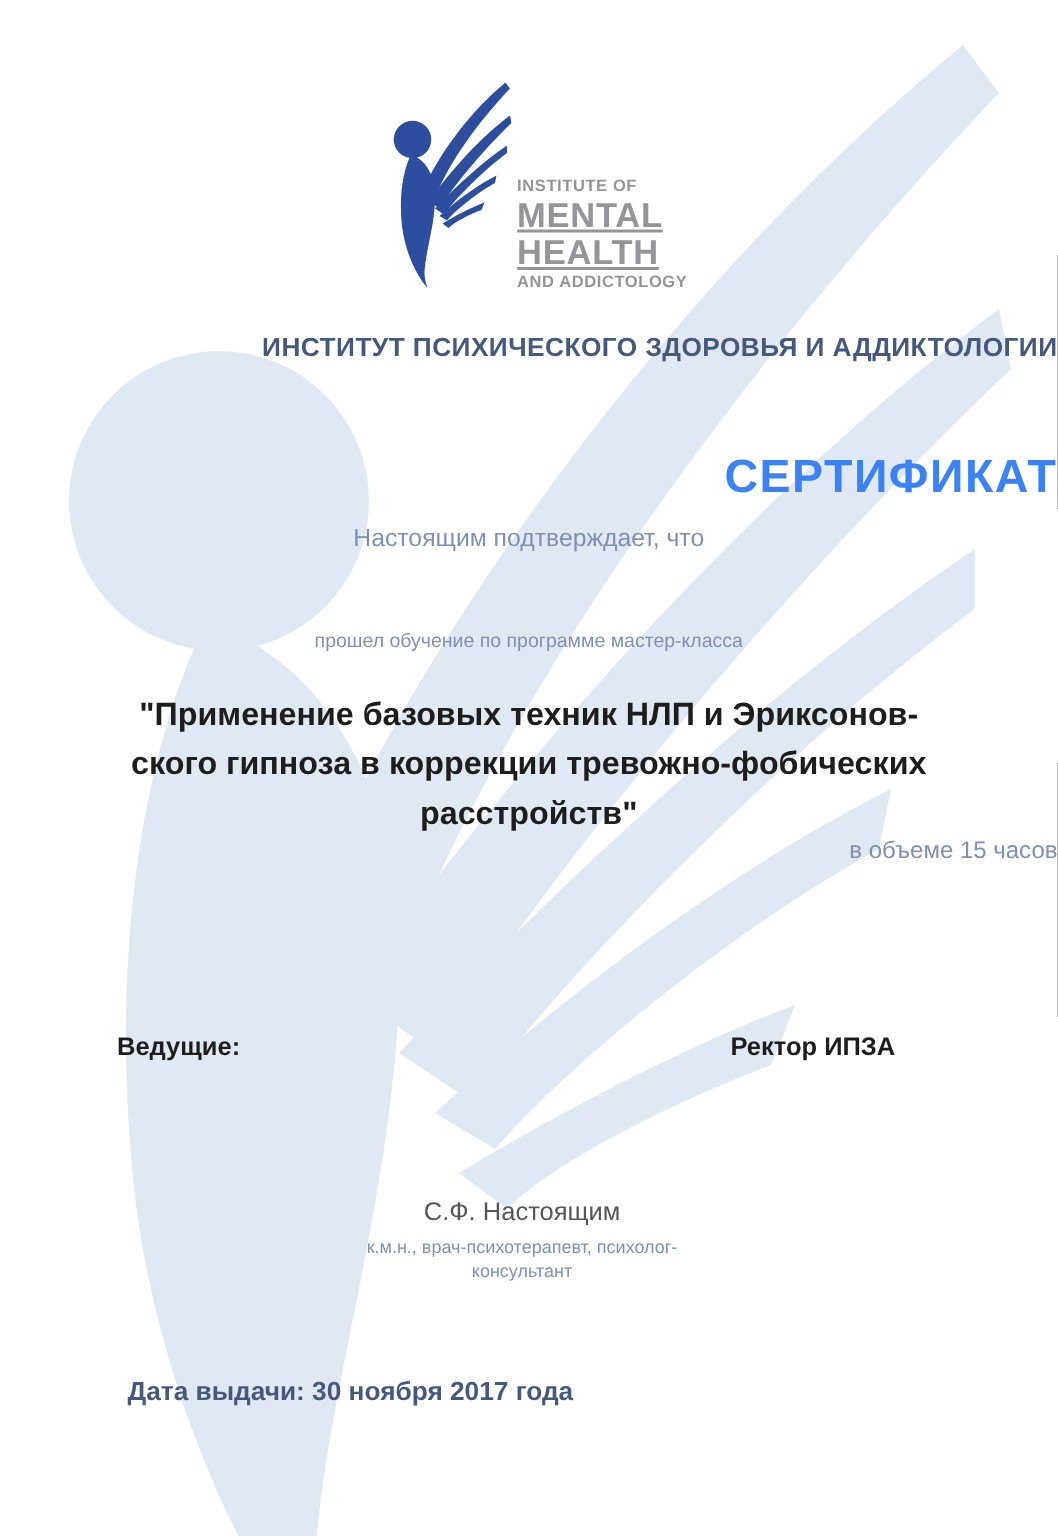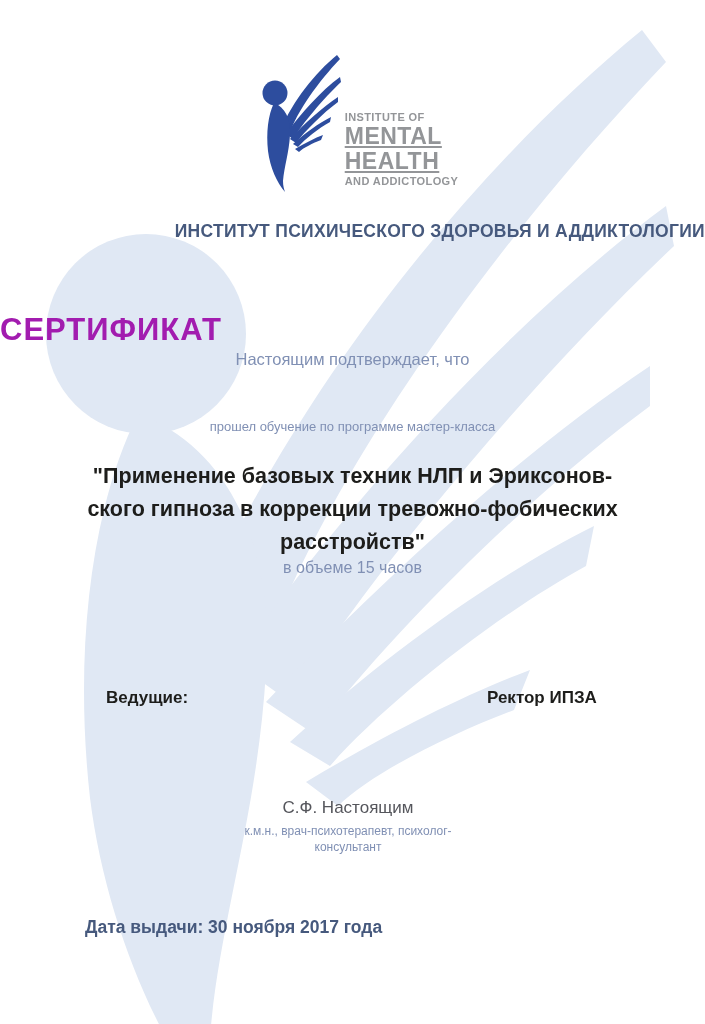--- a/index.html
+++ b/index.html
@@ -23,58 +23,58 @@
     color: #e0e8f4;
     pointer-events: none;
   }
   
   .logo {
     position: absolute;
     top: 55px;
     left: 6px; right: 0;
     display: flex;
     justify-content: center;
-    align-items: flex-start;
+    align-items: flex-end;
     gap: 10px;
   }
   .logo-figure { width: 88px; height: 140px; color: #2d4d9e; flex: 0 0 auto; }
   .logo-text { margin-top: 55px; margin-left: -6px; color: #939598; text-align: left; }
   .logo-text .lt-small { font-size: 11px; font-weight: bold; letter-spacing: 0.4px; line-height: 14px; }
   .logo-text .lt-big   { font-size: 23px; font-weight: bold; letter-spacing: 0.5px; line-height: 25px; text-decoration: underline; }
   
   .institute-name {
     position: absolute; top: 221px; left: 0; right: 0;
     text-align: right; font-size: 17.5px; font-weight: bold;
     color: #46597d; letter-spacing: 0.3px;
   }
   .cert-title {
-    position: absolute; top: 312px; left: 0; right: 0;
-    text-align: left; font-size: 31px; font-weight: bold;
-    color: #a21caf; letter-spacing: 1px;
+    position: absolute; top: 300px; left: 0; right: 0;
+    text-align: right; font-size: 31px; font-weight: bold;
+    color: #3b82f6; letter-spacing: 1px;
   }
   .cert-subtitle {
     position: absolute; top: 350px; left: 0; right: 0;
     text-align: center; font-size: 16.5px; color: #8090b4;
   }
   .program-intro {
     position: absolute; top: 419px; left: 0; right: 0;
     text-align: center; font-size: 13px; color: #8090b4;
   }
   .program-title {
     position: absolute; top: 460px; left: 30px; right: 30px;
     text-align: center; font-size: 21.5px; font-weight: bold;
     color: #1d1d1b; line-height: 33px;
   }
   .hours {
     position: absolute; top: 559px; left: 0; right: 0;
-    text-align: center; font-size: 16px; color: #8090b4;
+    text-align: right; font-size: 16px; color: #8090b4;
   }
   .leaders-label {
     position: absolute; top: 688px; left: 78px;
-    font-size: 17px; font-weight: bold; color: #1d1d1b; margin-left: 28px;
+    font-size: 17px; font-weight: bold; color: #1d1d1b;
   }
   .rector-label {
     position: absolute; top: 688px; left: 487px;
     font-size: 17px; font-weight: bold; color: #1d1d1b;
   }
   .leader-col { position: absolute; top: 798px; text-align: center; }
   .col1 { left: 41px;  width: 220px; }
   .col2 { left: 243px; width: 210px; }
   .col3 { left: 440px; width: 190px; }
   .leader-name  { font-size: 17px; color: #55565c; }

